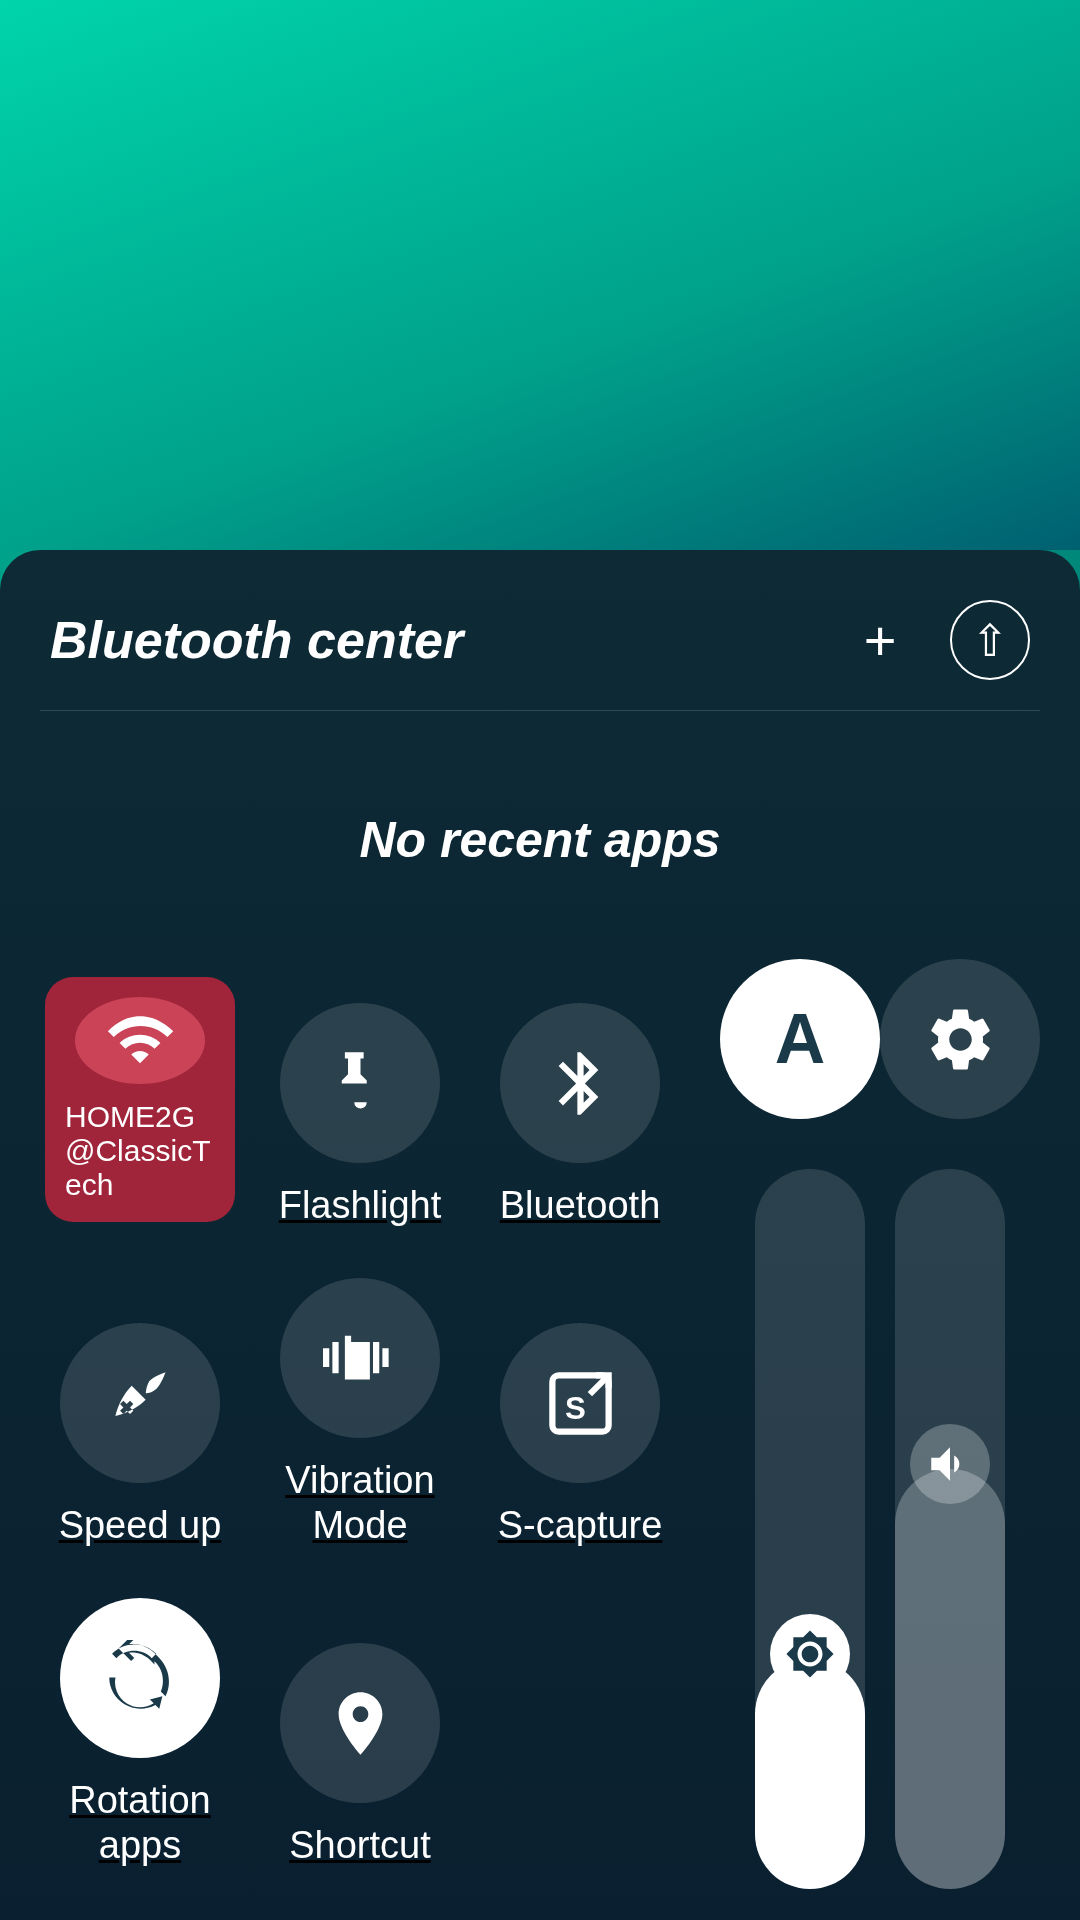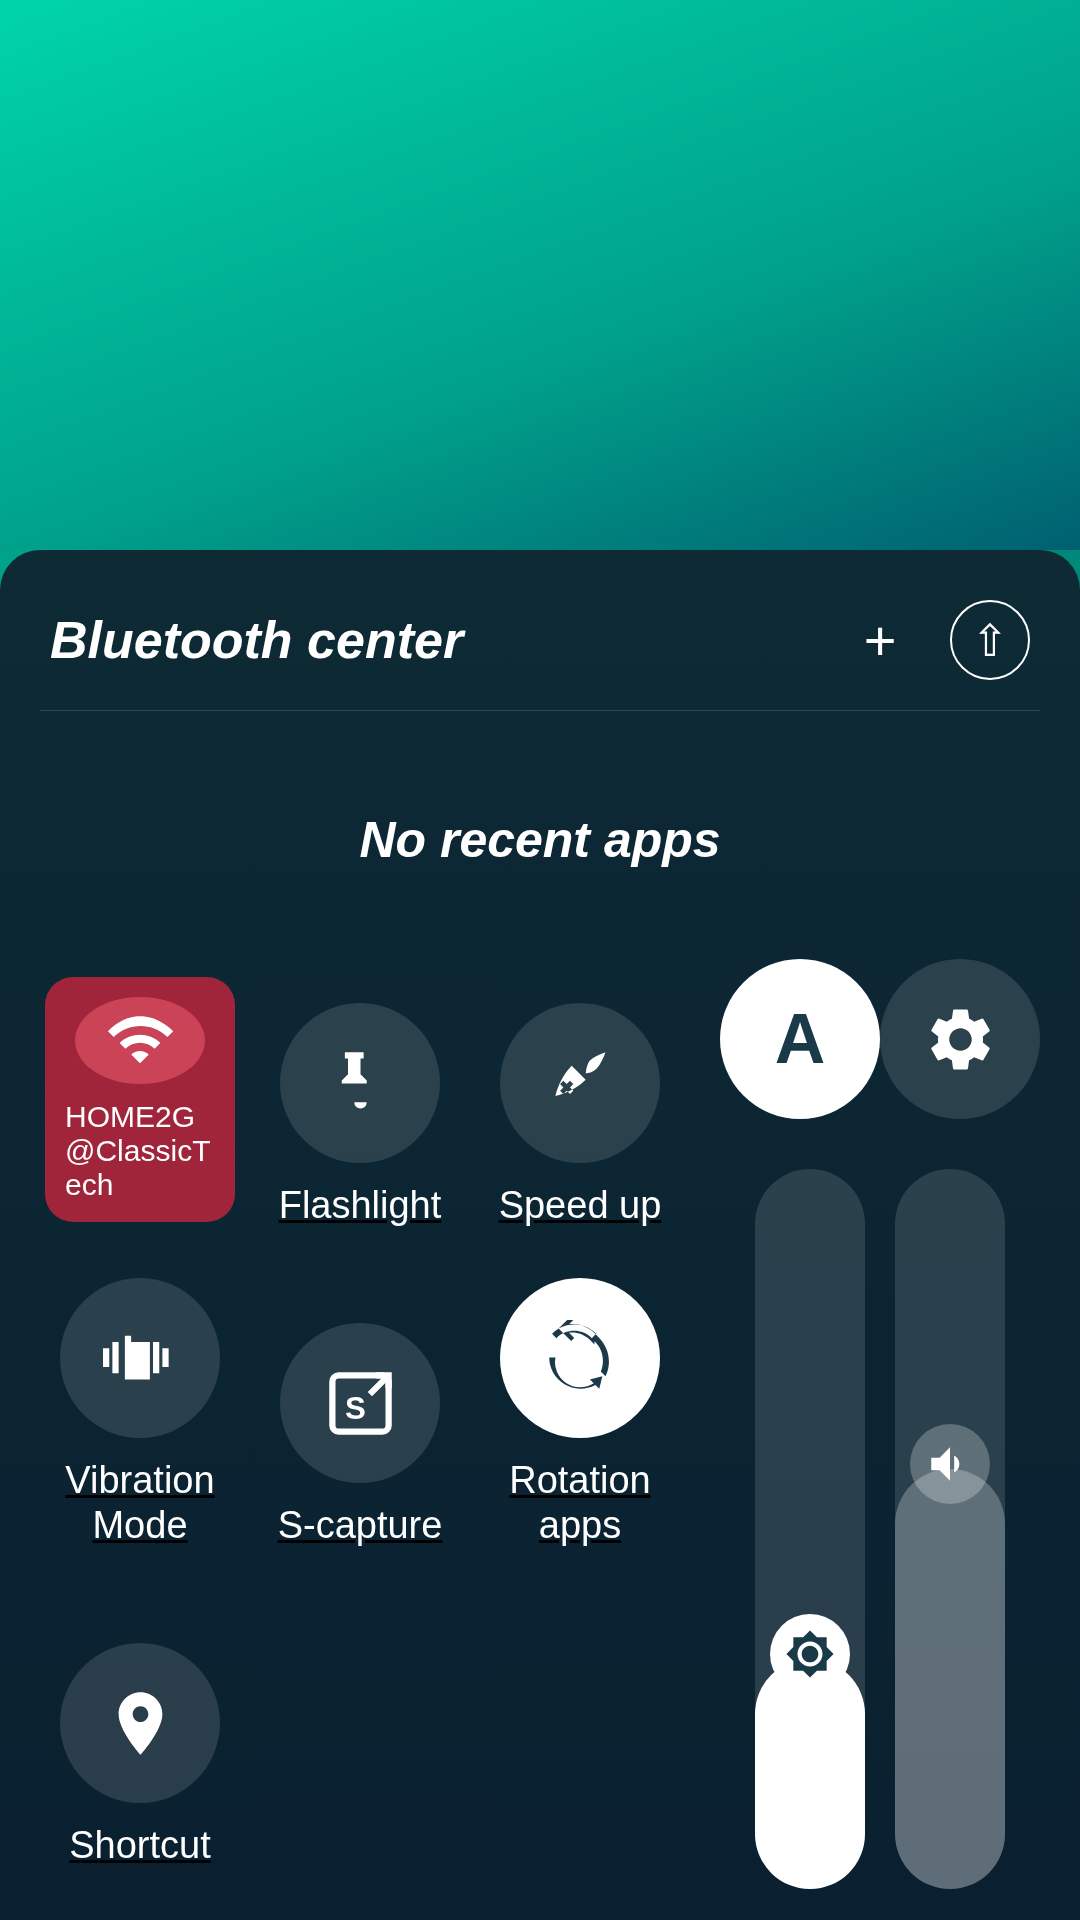--- a/index.html
+++ b/index.html
@@ -317,20 +317,30 @@
         <div class="shortcut-icon-wrap">
           <span class="icon-svg">
             <svg width="75" height="75" viewBox="0 0 24 24">
               <path d="M7 2v2h1v5l-2 2v1h8v-1l-2-2V4h1V2H7zm3 16a2 2 0 004 0h-4z"></path>
             </svg>
           </span>
         </div>
         <span class="shortcut-label">Flashlight</span>
       </div>
 
+      <div class="shortcut-item">
+        <div class="shortcut-icon-wrap">
+          <span class="icon-svg">
+            <svg width="75" height="75" viewBox="0 0 24 24">
+              <path d="M17.71 7.71L12 2h-1v7.59L6.41 5 5 6.41 10.59 12 5 17.59 6.41 19 11 14.41V22h1l5.71-5.71-4.3-4.29 4.3-4.29zM13 5.83l1.88 1.88L13 9.59V5.83zm1.88 10.46L13 18.17v-3.76l1.88 1.88z"></path>
+            </svg>
+          </span>
+        </div>
+        <span class="shortcut-label">Bluetooth</span>
+      </div>
 
       <div class="shortcut-item">
         <div class="shortcut-icon-wrap">
           <span class="icon-svg">
             <svg width="75" height="75" viewBox="0 0 24 24">
               <path d="M9.19 6.35C5.07 10.47 4 16 4 16s5.53-1.07 9.65-5.19l-4.46-4.46zm5.65-1.56C16.42 3.21 20 2 20 2s-1.21 3.58-2.79 5.16c-1.56 1.56-3.5 1.56-3.5 1.56s0-1.94 1.13-3.93zM8.64 15.36l-1.06-1.06-1.06 1.06L5.46 14.3l1.06-1.06-1.06-1.06 1.06-1.06 1.06 1.06 1.06-1.06 1.06 1.06-1.06 1.06 1.06 1.06z"></path>
             </svg>
           </span>
         </div>
         <span class="shortcut-label">Speed up</span>

